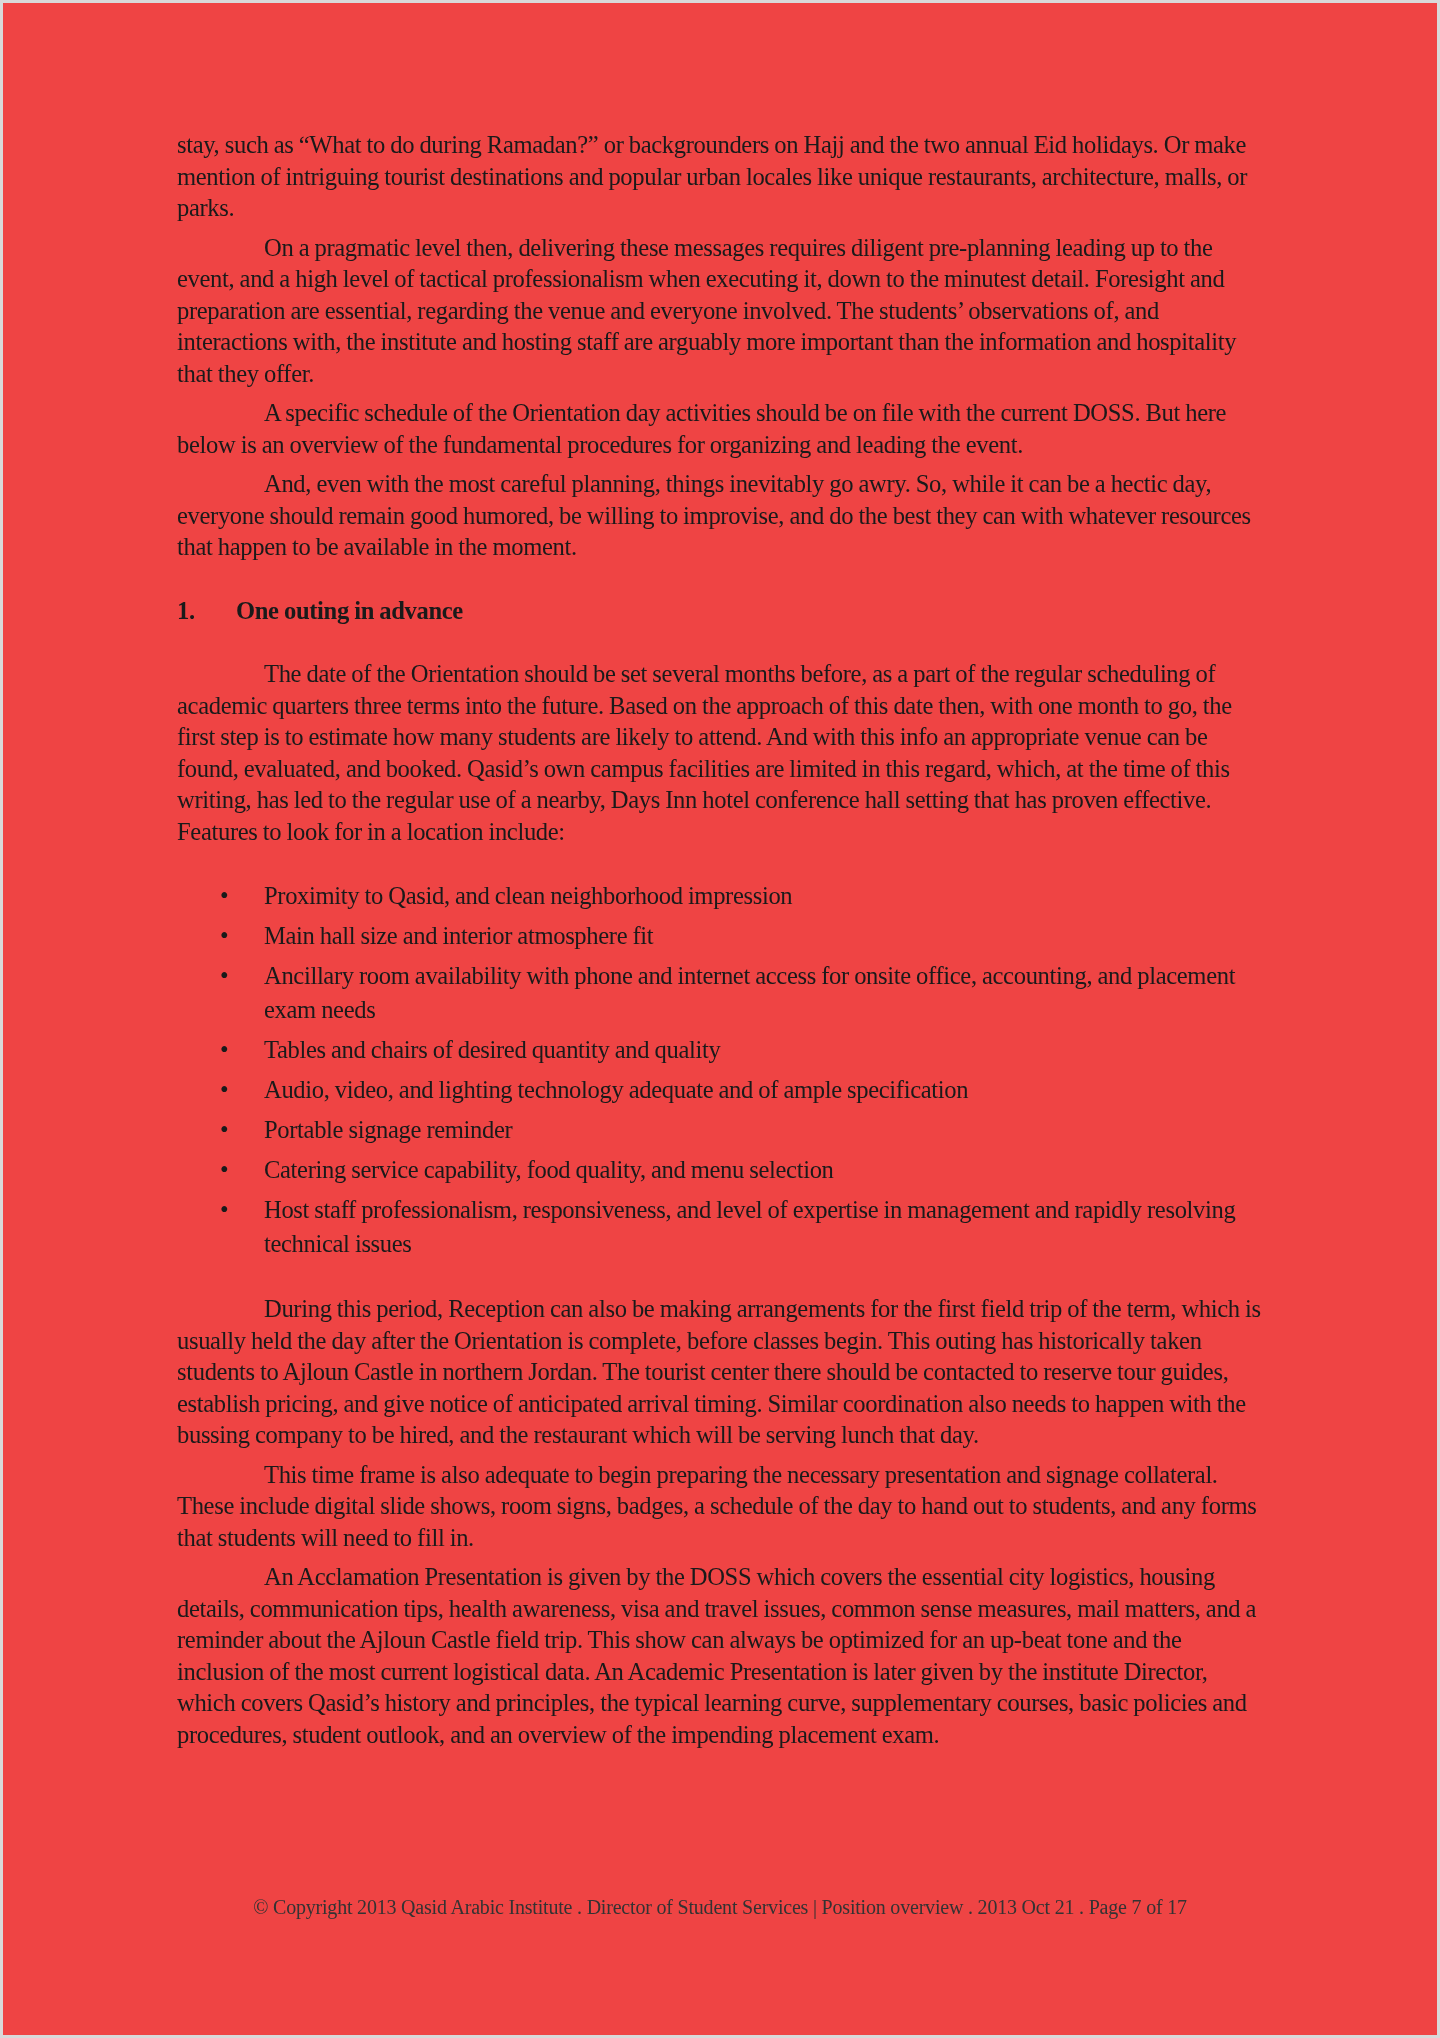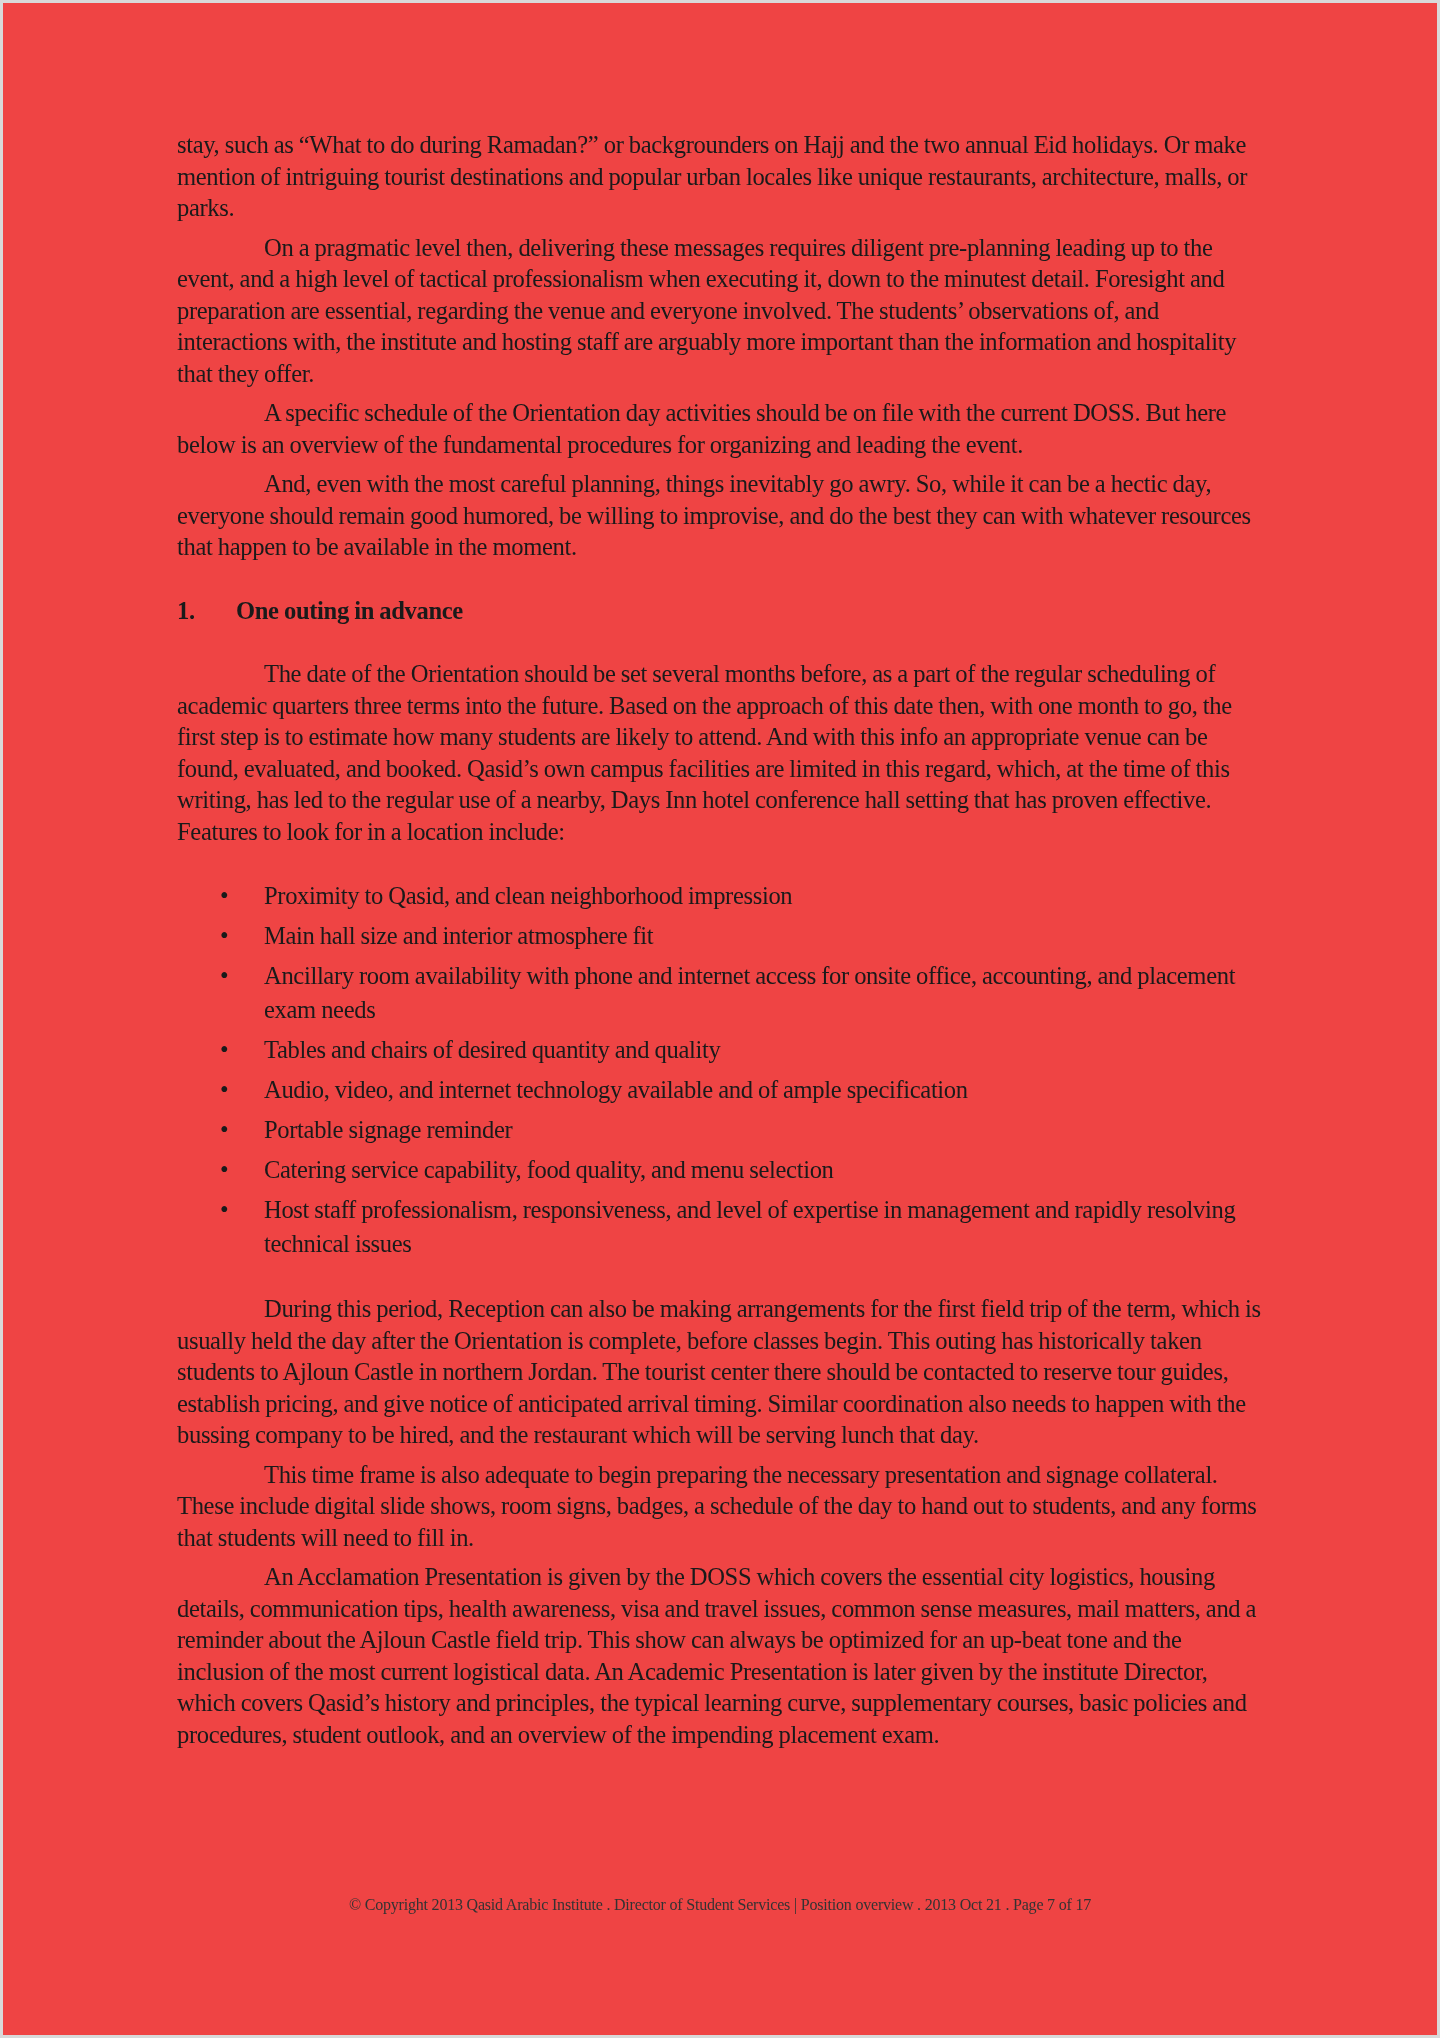--- a/index.html
+++ b/index.html
@@ -47,21 +47,21 @@
     position: absolute;
     left: 43px;
     top: 0;
   }
   .footer {
     position: absolute;
     left: 0; right: 0;
     top: 1893px;
     text-align: center;
     font-family: "Liberation Serif", "DejaVu Serif", serif;
-    font-size: 16px;
+    font-size: 20px;
     color: #333333;
     letter-spacing: -0.2px;
   }
 </style>
 </head>
 <body>
 
 <div class="page">
   <div class="content">
 
@@ -75,21 +75,21 @@
       <span>One outing in advance</span>
     </div>
 
     <p class="indent">The date of the Orientation should be set several months before, as a part of the regular scheduling of academic quarters three terms into the future. Based on the approach of this date then, with one month to go, the first step is to estimate how many students are likely to attend. And with this info an appropriate venue can be found, evaluated, and booked. Qasid’s own campus facilities are limited in this regard, which, at the time of this writing, has led to the regular use of a nearby, Days Inn hotel conference hall setting that has proven effective. Features to look for in a location include:</p>
 
     <ul class="bullets">
       <li><span class="bullet">•</span><span>Proximity to Qasid, and clean neighborhood impression</span></li>
       <li><span class="bullet">•</span><span>Main hall size and interior atmosphere fit</span></li>
       <li><span class="bullet">•</span><span>Ancillary room availability with phone and internet access for onsite office, accounting, and placement exam needs</span></li>
       <li><span class="bullet">•</span><span>Tables and chairs of desired quantity and quality</span></li>
-      <li><span class="bullet">•</span><span>Audio, video, and internet technology available and of ample specification</span></li>
+      <li><span class="bullet">•</span><span>Audio, video, and lighting technology adequate and of ample specification</span></li>
       <li><span class="bullet">•</span><span>Portable signage reminder</span></li>
       <li><span class="bullet">•</span><span>Catering service capability, food quality, and menu selection</span></li>
       <li><span class="bullet">•</span><span>Host staff professionalism, responsiveness, and level of expertise in management and rapidly resolving technical issues</span></li>
     </ul>
 
     <p class="indent">During this period, Reception can also be making arrangements for the first field trip of the term, which is usually held the day after the Orientation is complete, before classes begin. This outing has historically taken students to Ajloun Castle in northern Jordan. The tourist center there should be contacted to reserve tour guides, establish pricing, and give notice of anticipated arrival timing. Similar coordination also needs to happen with the bussing company to be hired, and the restaurant which will be serving lunch that day.</p>
     <p class="indent">This time frame is also adequate to begin preparing the necessary presentation and signage collateral. These include digital slide shows, room signs, badges, a schedule of the day to hand out to students, and any forms that students will need to fill in.</p>
     <p class="indent">An Acclamation Presentation is given by the DOSS which covers the essential city logistics, housing details, communication tips, health awareness, visa and travel issues, common sense measures, mail matters, and a reminder about the Ajloun Castle field trip. This show can always be optimized for an up-beat tone and the inclusion of the most current logistical data.  An Academic Presentation is later given by the institute Director, which covers Qasid’s history and principles, the typical learning curve, supplementary courses, basic policies and procedures, student outlook, and an overview of the impending placement exam.</p>
 
   </div>

